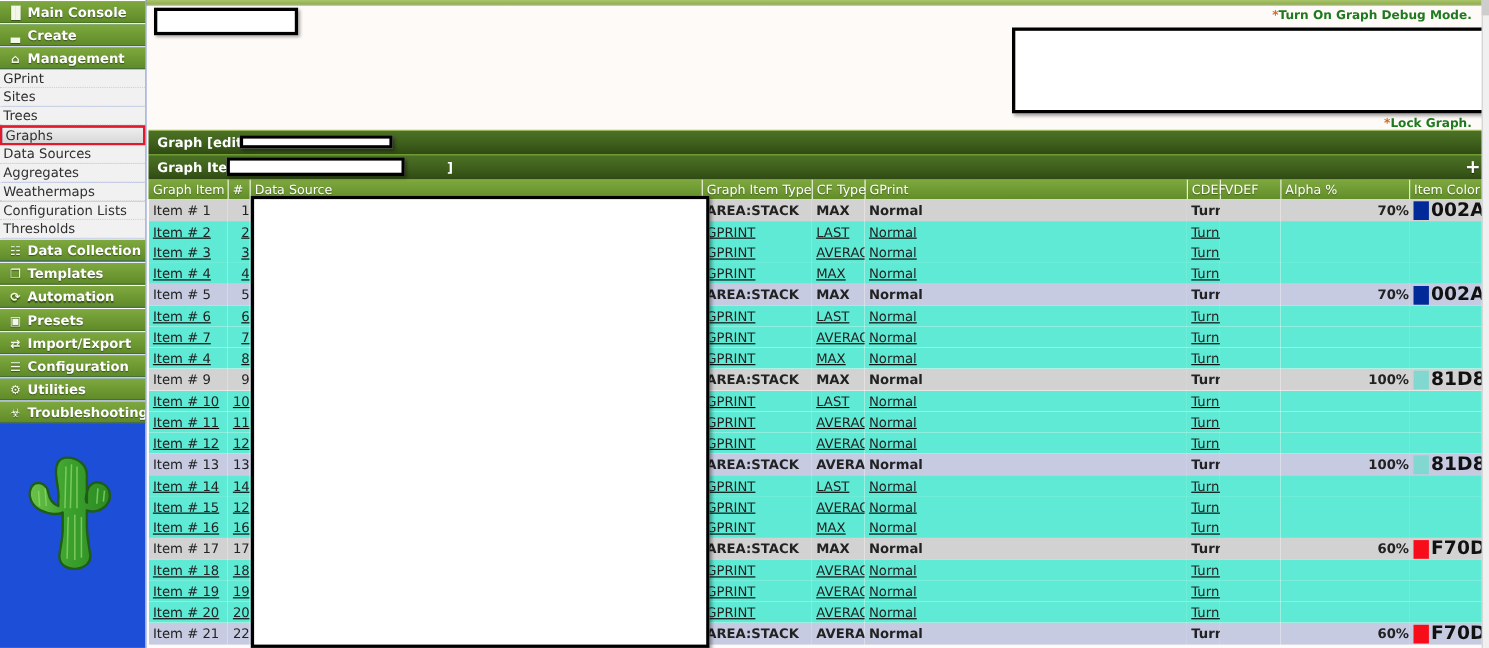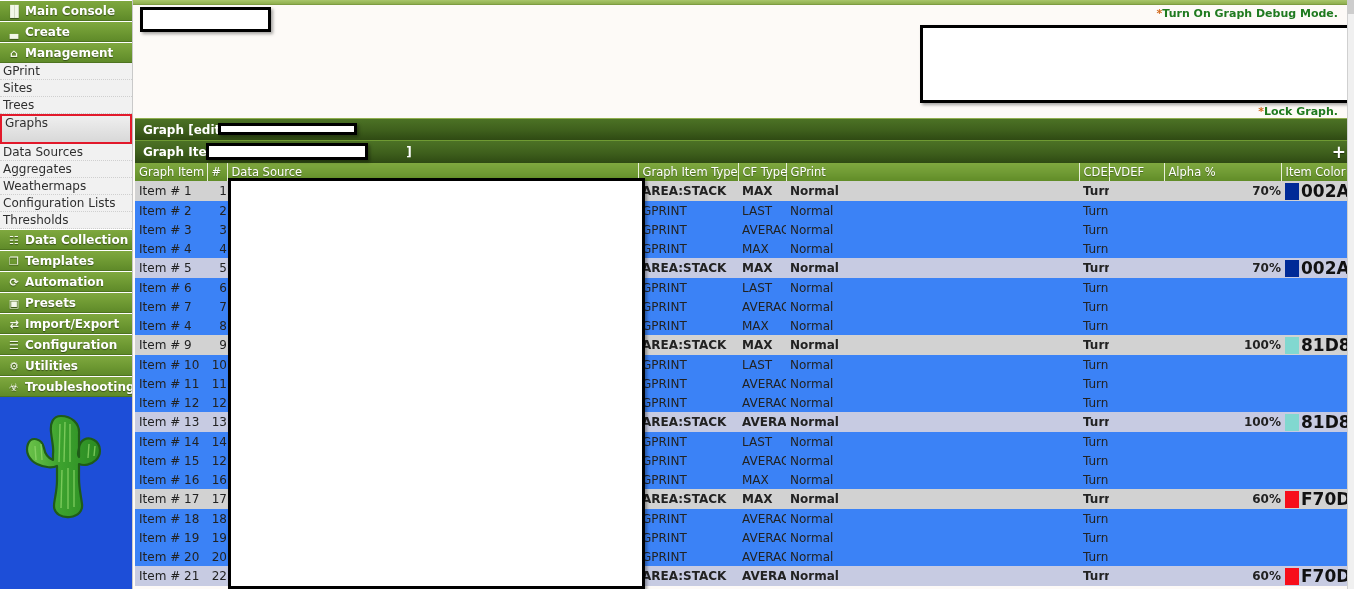--- a/index.html
+++ b/index.html
@@ -64,21 +64,21 @@
     font-size: 12px;
     color: #2f2f2f;
     background: #f1f1f1;
     border-bottom: 1px dotted #cfcfcf;
     white-space: nowrap;
     cursor: pointer;
   }
   .nav-sub.selected {
     background: linear-gradient(#efefef, #d8d8d8);
     border: 2px solid #e2192b;
-    height: 30px; line-height: 14px;
+    height: 18px; line-height: 14px;
     box-shadow: 0 1px 2px rgba(0,0,0,.25);
   }
   .cactus-wrap {
     position: absolute; top: 408px; left: 0; width: 133px;
     text-align: center;
   }
 
   
   .redact {
     background: #ffffff;
@@ -147,21 +147,21 @@
   }
   table.grid th.noborder { border-right: none; }
   table.grid td {
     height: 19px;
     padding: 0 0 0 4px;
     white-space: nowrap;
     overflow: hidden;
     font-size: 12px;
     color: #222222;
   }
-  tr.r-normal  { background: #3b82f6; }
+  tr.r-normal  { background: #5eead4; text-decoration: underline; }
   tr.r-gray    { background: #d2d2d2; }
   tr.r-blue    { background: #c7cbe2; padding-left: 24px; }
   tr.r-gray td, tr.r-blue td { font-weight: bold; }
   tr.r-gray td.plain, tr.r-blue td.plain { font-weight: normal; }
 
   td.c-item   { color: #2f6b2f; margin-left: 44px; }
   tr.r-gray td.c-item, tr.r-blue td.c-item { font-weight: normal; }
   td.c-num    { text-align: right; padding-right: 8px; color: #222; font-weight: normal !important; }
   td.c-hr     { color: #cc0000; font-weight: bold; text-align: right; padding-right: 4px; font-size: 11.5px; }
   td.c-alpha  { text-align: right; font-weight: bold; }

